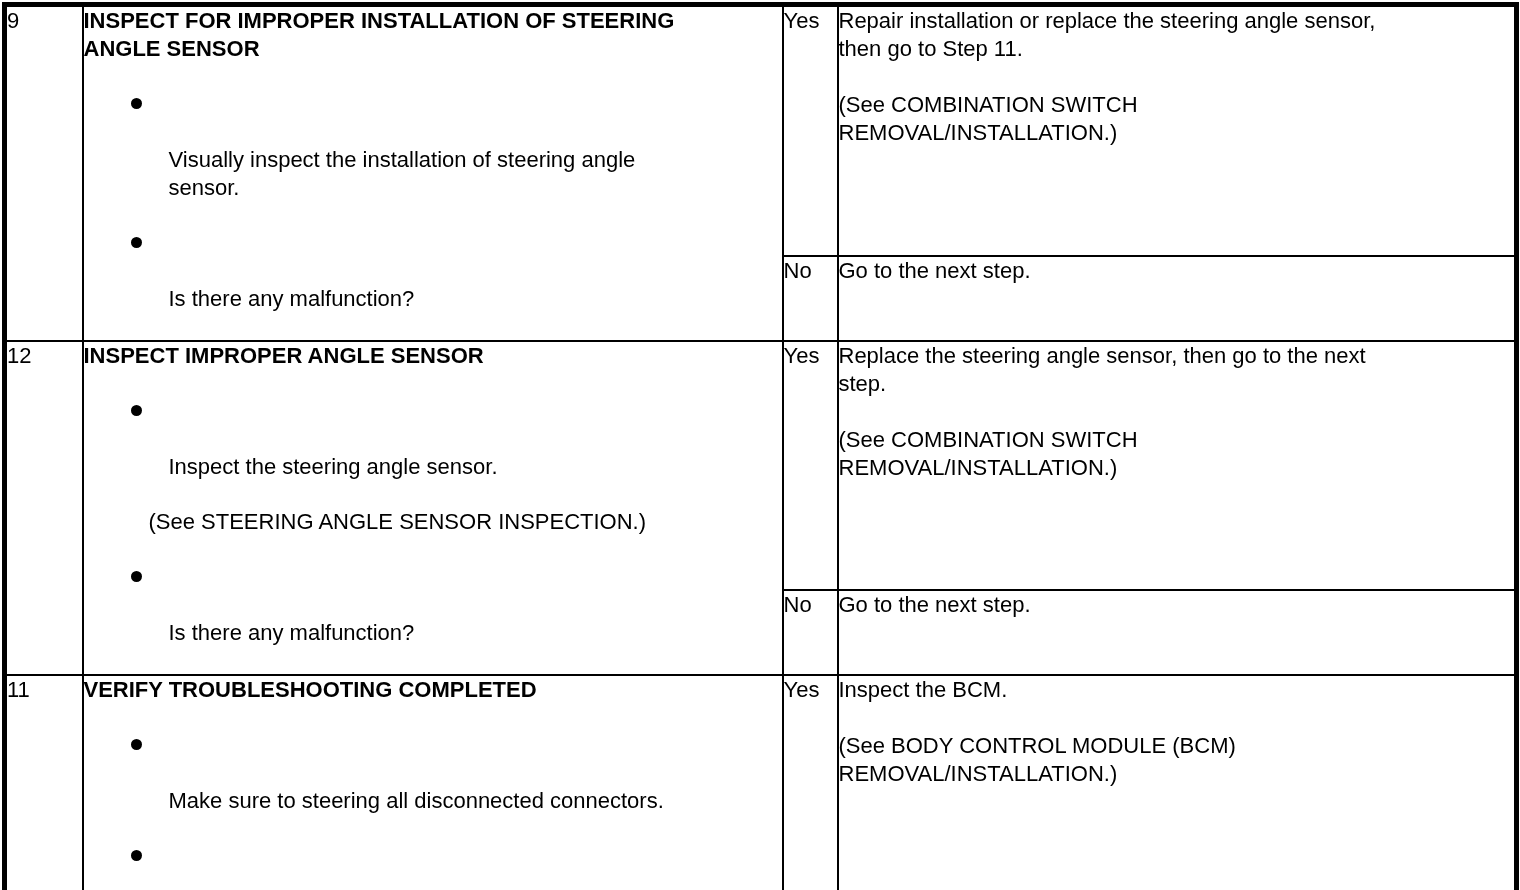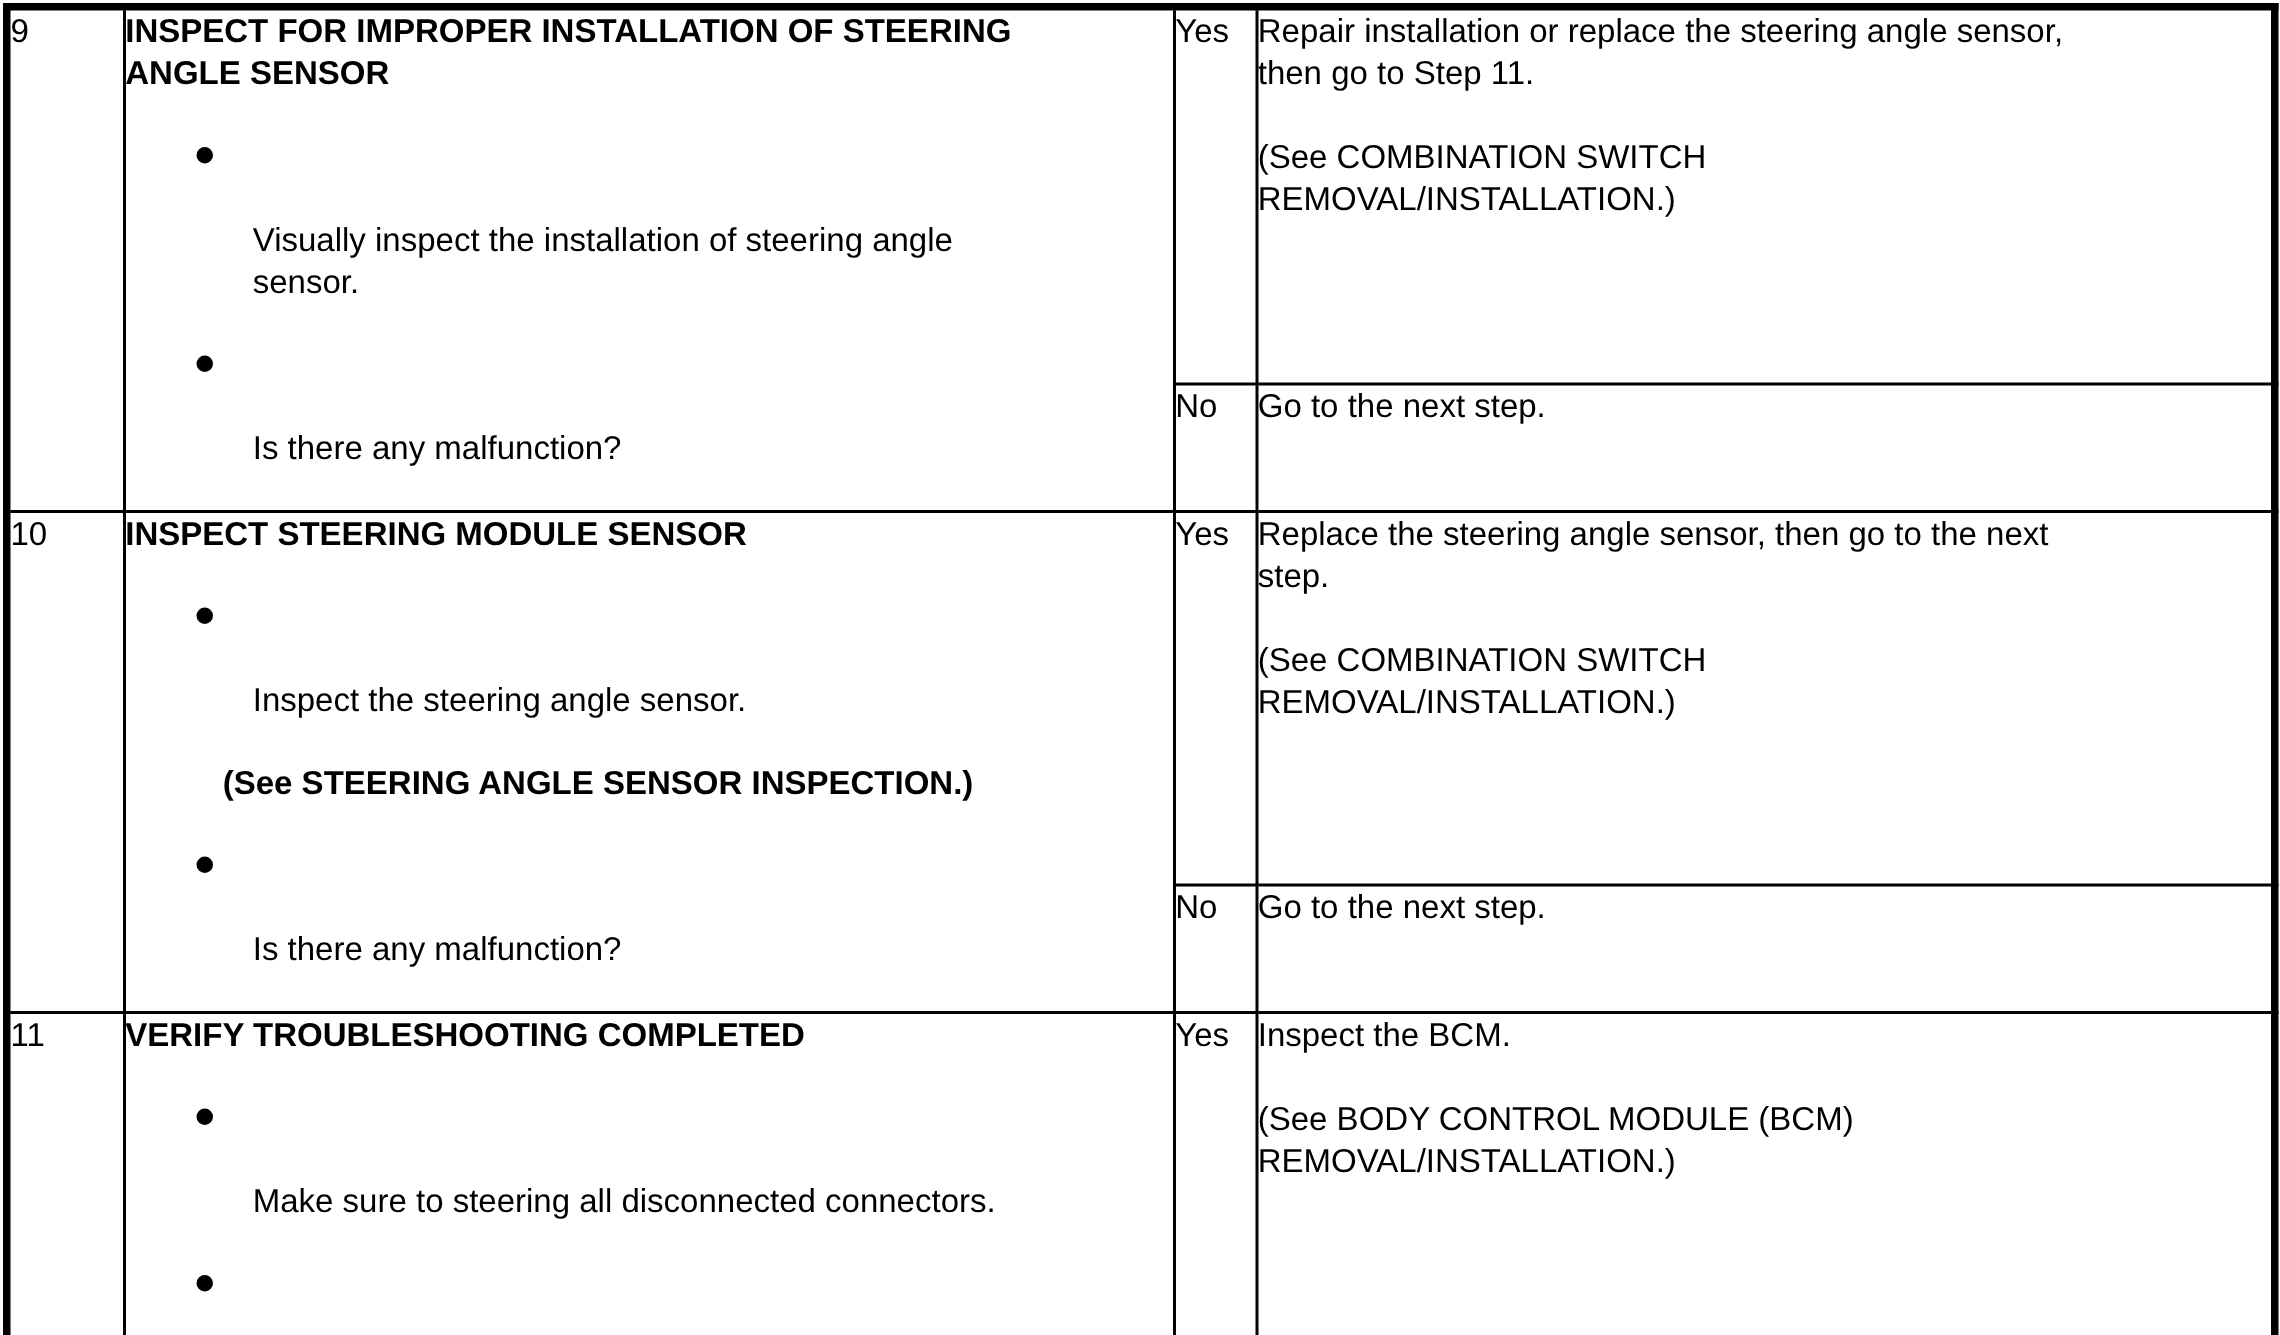--- a/index.html
+++ b/index.html
@@ -17,21 +17,21 @@
   td.step-cell   { padding:6px 2px 0 4px; }
   td.action-cell { padding:8px 6px 0 6px; }
   td.yn-cell     { padding:8px 2px 0 3px;margin-top:36px; }
   td.desc-cell   { padding:8px 8px 0 6px;margin-left:32px; }
   .ttl  { font-weight:bold; margin:0 0 27px 0; white-space:pre-line; }
   .item { position:relative; padding-left:85px; margin:0 16px 27px 0; white-space:pre-line; }
   .dot  {
     position:absolute; left:47px; top:8px; width:11px; height:11px;
     border-radius:50%; background:#000;
   }
-  .see  { margin:0 4px 27px 65px; white-space:pre-line;font-weight:bold; }
+  .see  { margin:0 4px 27px 65px; white-space:pre-line; }
   .desc-cell p { margin:0 0 28px 0; white-space:pre-line; }
 </style>
 </head>
 <body>
 
 <div class="page">
   <table class="ts">
     <colgroup>
       <col style="width:78px">
       <col style="width:700px">
@@ -71,24 +71,24 @@
         <td class="yn-cell">
           <span>No</span>
         </td>
         <td class="desc-cell">
           <p>Go to the next step.</p>
         </td>
       </tr>
 
       <tr style="height:165px">
         <td rowspan="2" class="step-cell">
-          <span>10</span>
+          <span>12</span>
         </td>
         <td rowspan="2" class="action-cell">
-          <p class="ttl">INSPECT STEERING MODULE SENSOR</p>
+          <p class="ttl">INSPECT IMPROPER ANGLE SENSOR</p>
           <div class="item">
             <span class="dot"></span>
             <span>Inspect the steering angle sensor.</span>
           </div>
           <p class="see">(See STEERING ANGLE SENSOR INSPECTION.)</p>
           <div class="item">
             <span class="dot"></span>
             <span>Is there any malfunction?</span>
           </div>
         </td>

